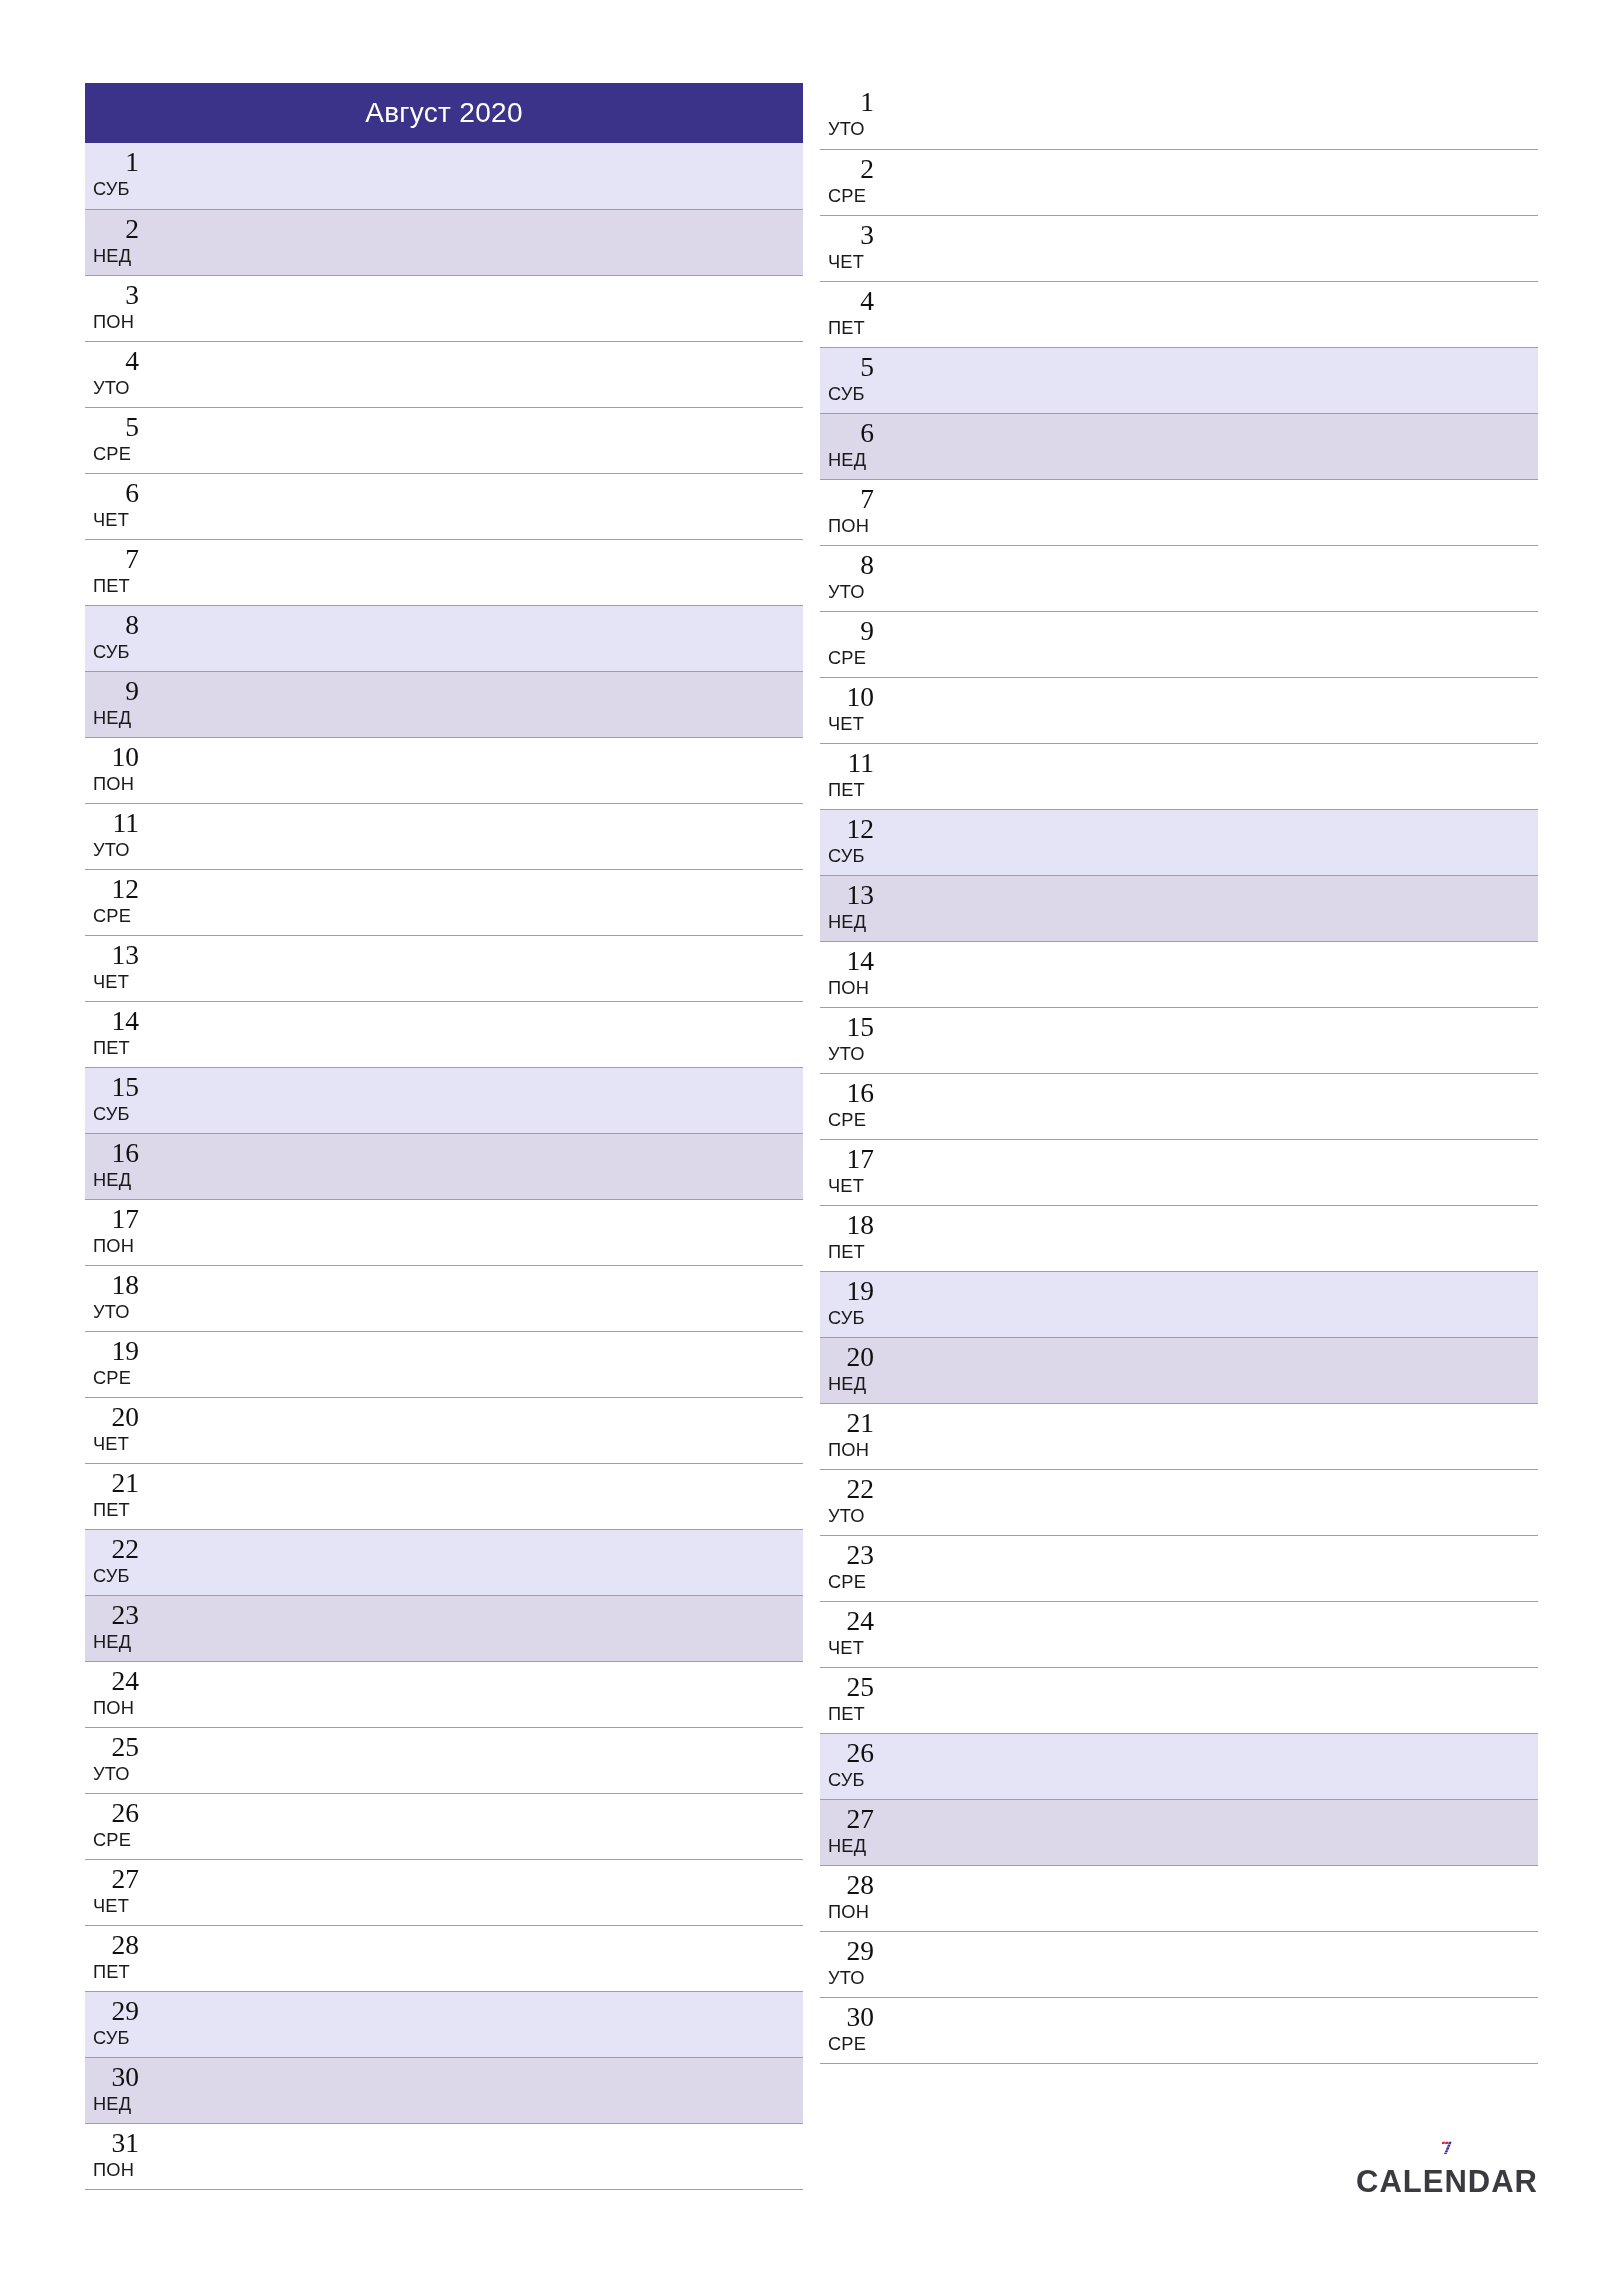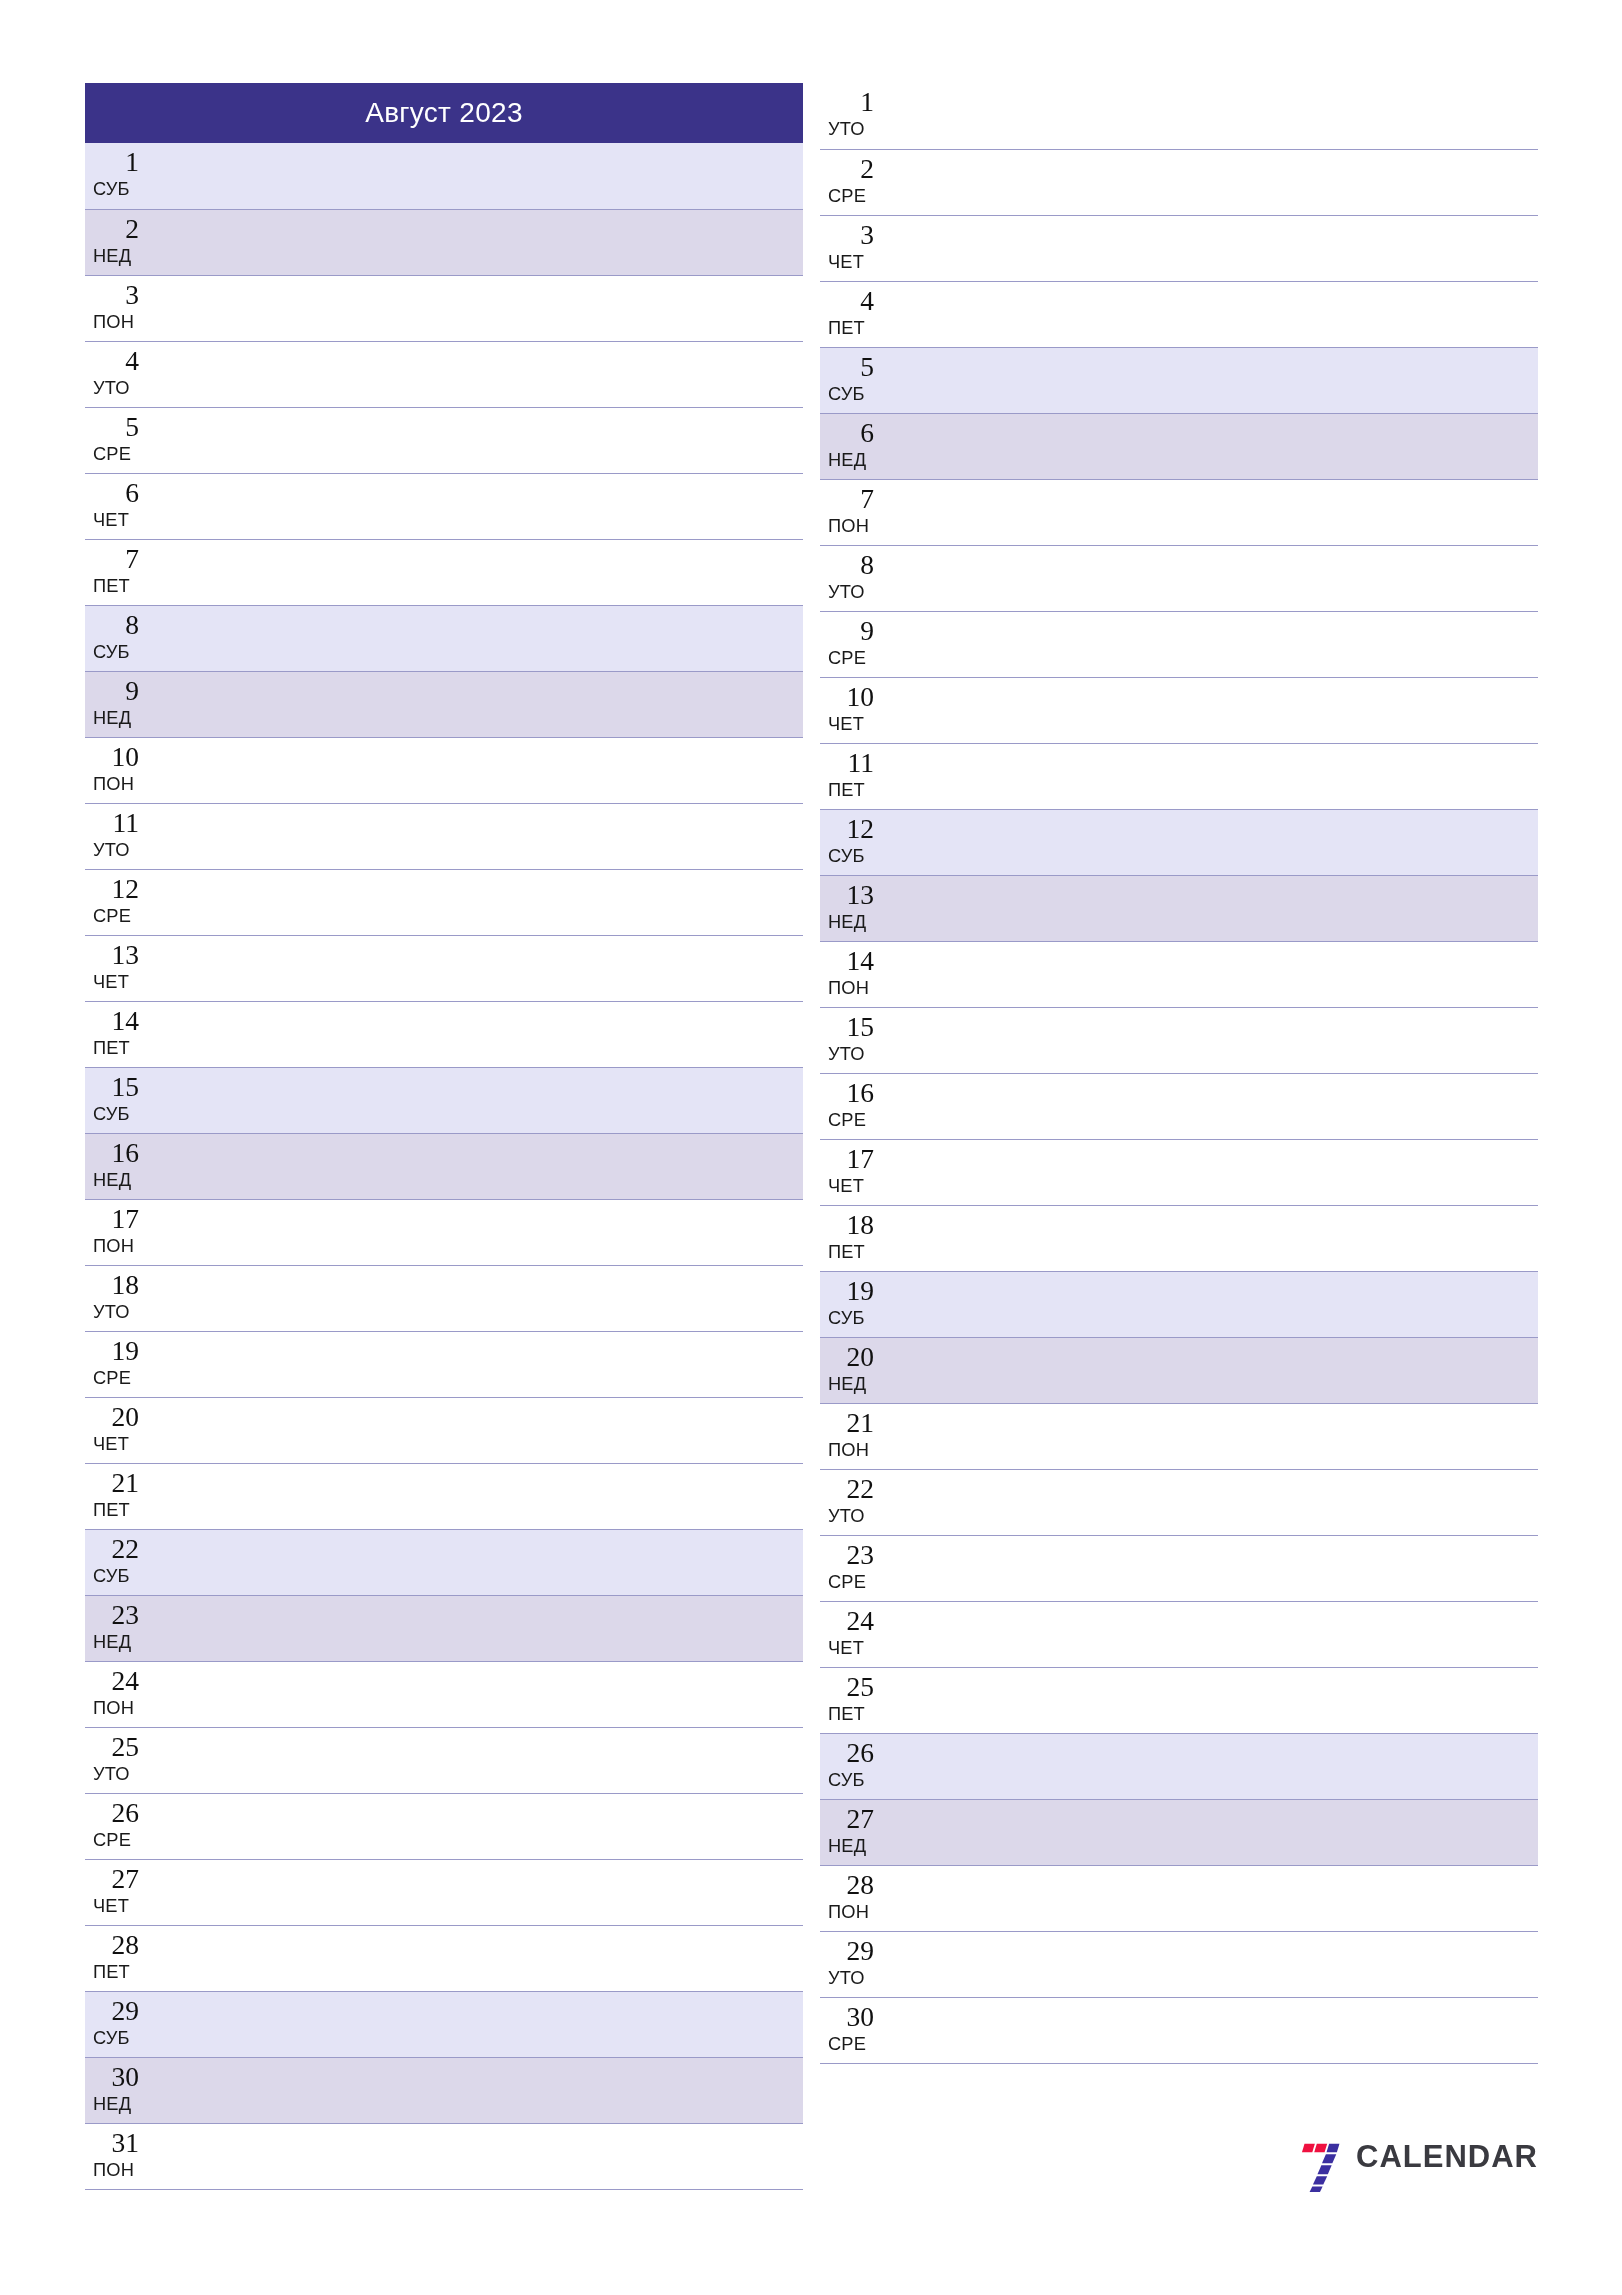--- a/index.html
+++ b/index.html
@@ -103,21 +103,22 @@
     font-weight: normal;
   }
 
   
   .brand {
     position: absolute;
     right: 85px;
     top: 2141px;
     height: 56px;
     display: flex;
-    align-items: flex-start;
+    flex-direction: column;
+    align-items: center;
     gap: 11.8px;
   }
   .brand-mark {
     width: 44px;
     height: 51px;
     display: block;
   }
   .brand-text {
     font-family: "Liberation Sans", sans-serif;
     font-size: 31px;
@@ -128,21 +129,21 @@
   }
 </style>
 </head>
 <body>
 
 <div id="page">
 
   <div class="months-wrap">
 
     <div class="month-col">
-      <div class="month-header">Август 2023</div>
+      <div class="month-header">Август 2020</div>
       <div class="days-list">
           <div class="day-row sat">
             <div class="day-num">1</div>
             <div class="day-abbr">СУБ</div>
           </div>
           <div class="day-row sun">
             <div class="day-num">2</div>
             <div class="day-abbr">НЕД</div>
           </div>
           <div class="day-row">

